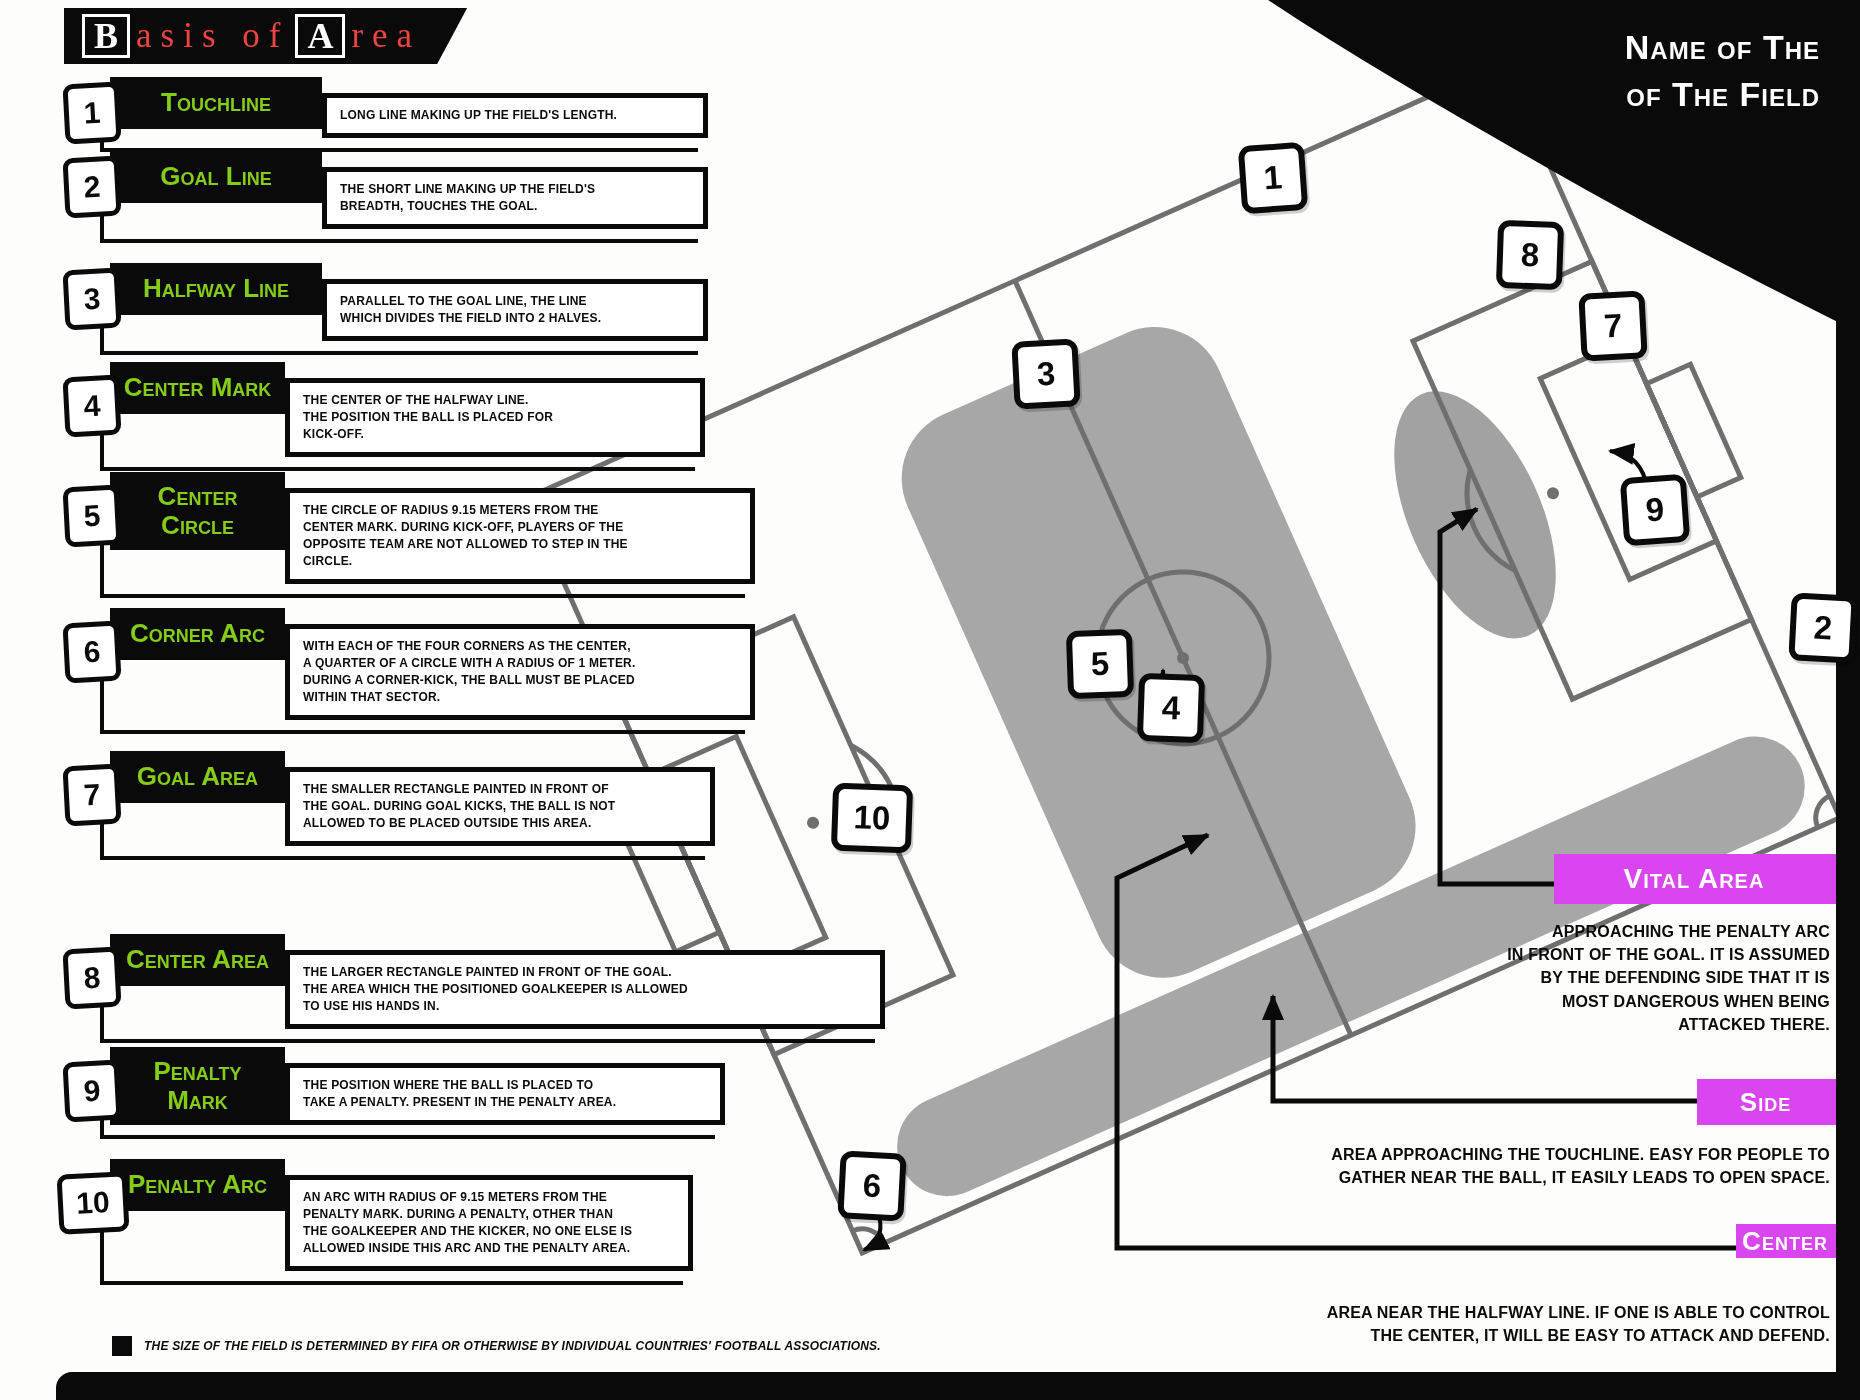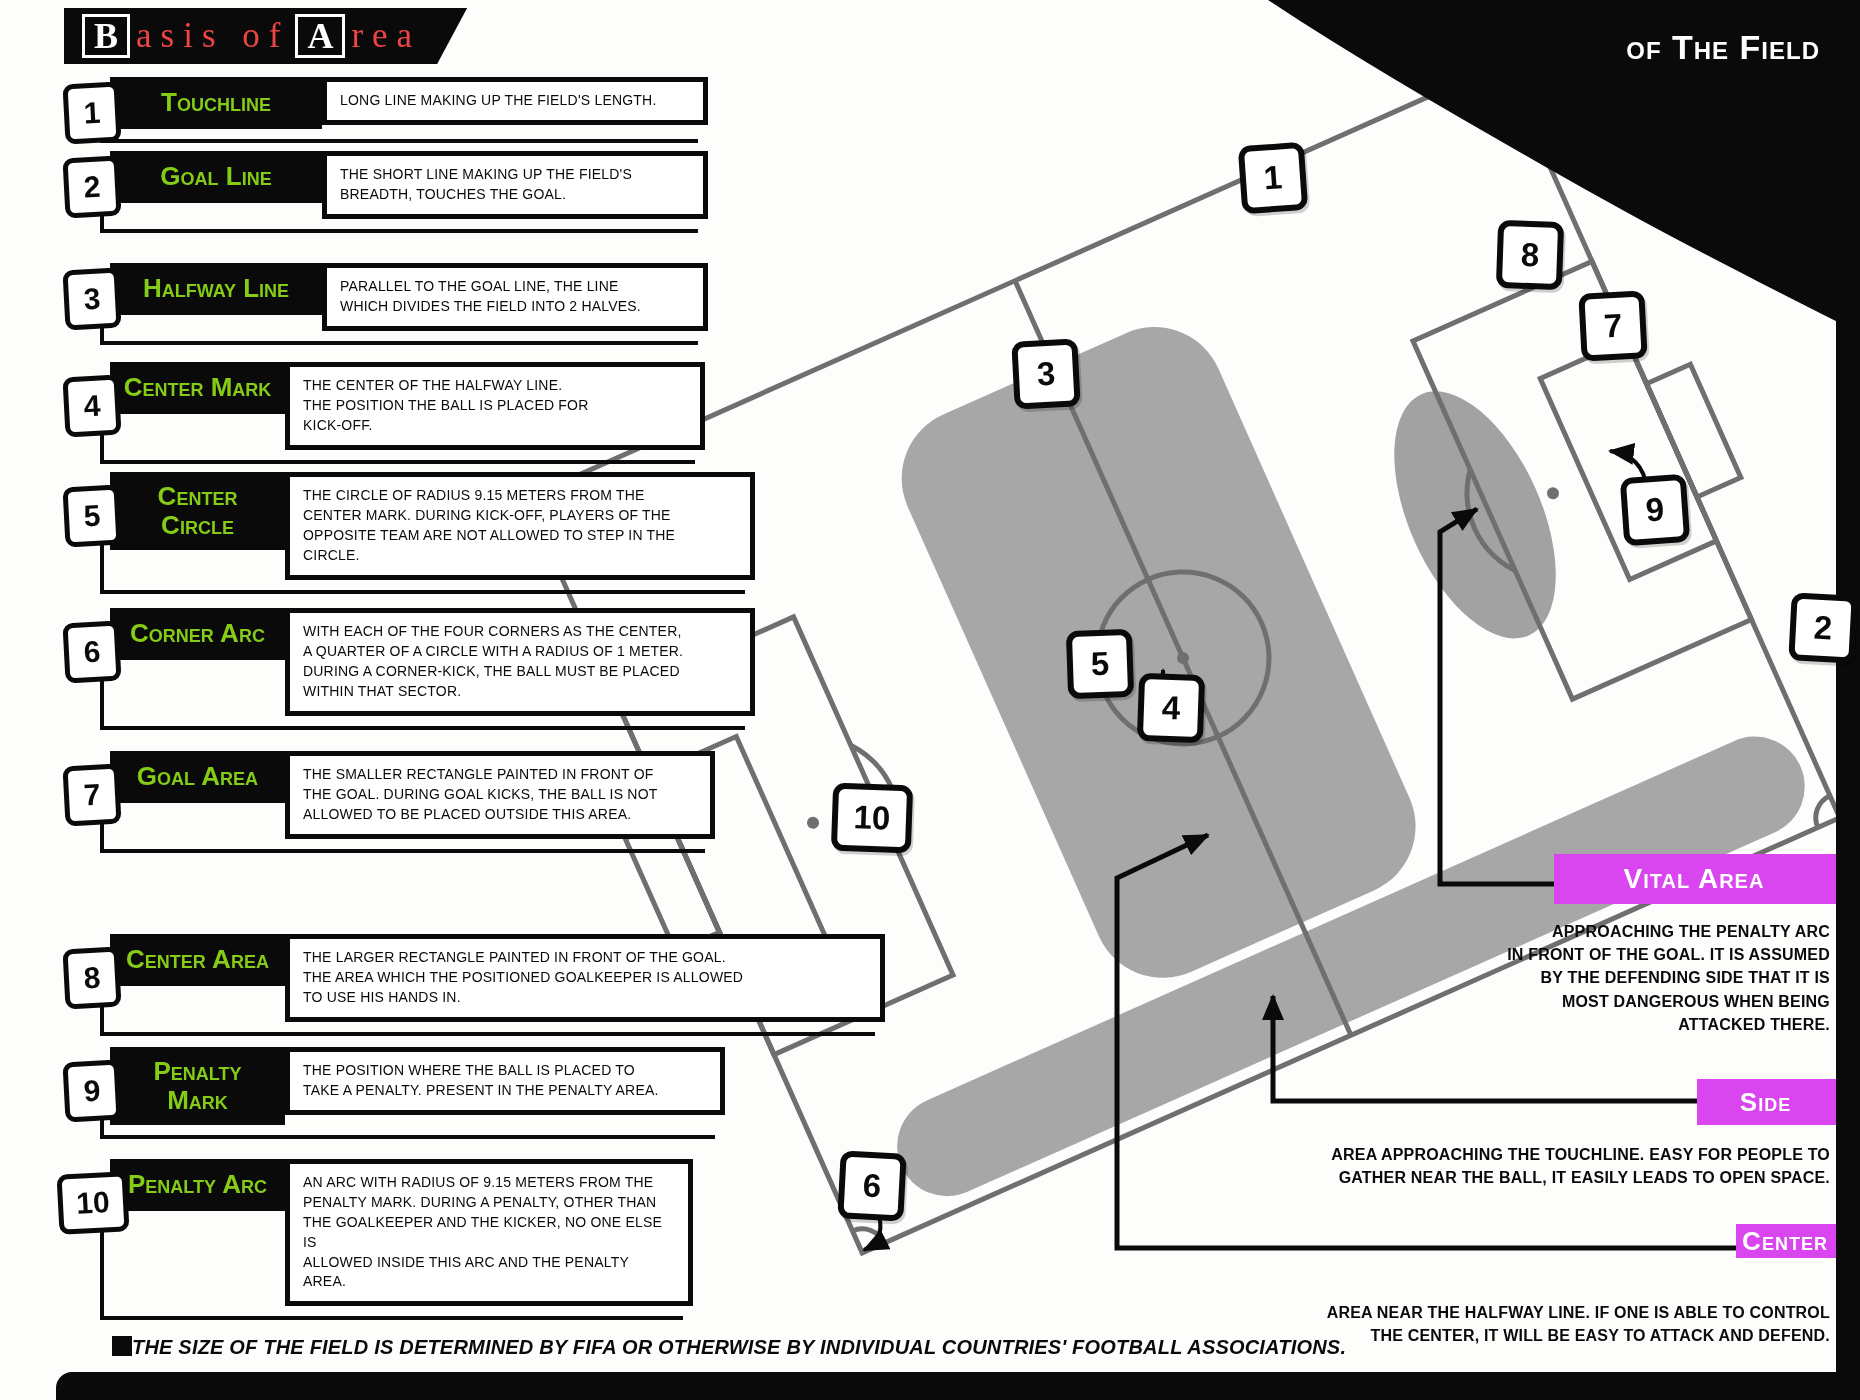--- a/index.html
+++ b/index.html
@@ -21,22 +21,22 @@
            font-variant:small-caps;font-weight:700;font-size:34px;line-height:1.38;letter-spacing:1px;}
 
   
   .def-row{position:absolute;left:64px;z-index:12;}
   .def-tail{position:absolute;left:36px;right:10px;top:26px;bottom:-14px;
             border-left:4px solid #0a0a0a;border-bottom:4px solid #0a0a0a;}
   .def-main{display:inline-flex;align-items:flex-start;margin-left:46px;position:relative;}
   .def-label{background:#0a0a0a;color:#84cc16;font-variant:small-caps;font-weight:700;font-size:26px;
              line-height:1.12;display:flex;align-items:center;justify-content:center;text-align:center;
              padding:10px 10px;box-sizing:border-box;flex:none;min-height:52px;}
-  .def-desc{background:#fff;border:5px solid #0a0a0a;padding:9px 13px;font-weight:400;font-size:14px;
-            line-height:1.42;box-sizing:border-box;white-space:pre-line;letter-spacing:0.2px;}
+  .def-desc{background:#fff;border:5px solid #0a0a0a;padding:9px 13px;font-weight:700;font-size:12px;
+            line-height:1.42;box-sizing:border-box;white-space:pre-line;letter-spacing:0.2px;margin-top:16px;}
   .def-badge{position:absolute;left:0;top:6px;width:46px;height:50px;background:#fff;border:5px solid #0a0a0a;
              border-radius:10px;display:flex;align-items:center;justify-content:center;font-size:30px;
              font-weight:800;z-index:3;transform:rotate(-3deg);box-sizing:content-box;}
   .def-row.tall .def-badge{top:14px;}
 
   
   .fbadge{position:absolute;width:54px;height:56px;background:#fff;border:6px solid #0a0a0a;border-radius:12px;
           display:flex;align-items:center;justify-content:center;font-size:33px;font-weight:800;z-index:20;
           box-shadow:2px 3px 0 rgba(0,0,0,0.18);}
 
@@ -45,22 +45,22 @@
               display:flex;align-items:center;justify-content:center;z-index:14;box-sizing:border-box;
               padding-right:26px;letter-spacing:1px;}
   .zone-desc{position:absolute;text-align:right;font-weight:700;font-size:16px;line-height:1.45;z-index:14;
              white-space:pre-line;letter-spacing:0.2px;}
 
   
   .strip-right{position:absolute;right:0;top:0;width:24px;height:1400px;background:#0a0a0a;z-index:15;}
   .strip-bottom{position:absolute;left:56px;right:0;bottom:0;height:28px;background:#0a0a0a;
                 border-top-left-radius:16px;z-index:15;}
 
-  .footnote{position:absolute;left:112px;top:1336px;display:flex;align-items:flex-start;z-index:12;
-            font-style:italic;font-weight:700;font-size:20px;letter-spacing:0.2px;}
+  .footnote{position:absolute;left:112px;top:1336px;display:flex;align-items:center;gap:12px;z-index:12;
+            font-style:italic;font-weight:700;font-size:12px;letter-spacing:0.2px;}
   .foot-square{width:20px;height:20px;background:#0a0a0a;flex:none;}
 
   .field-svg{position:absolute;left:0;top:0;z-index:5;}
 </style>
 </head>
 <body>
 
 <div class="page">
 
   <svg class="field-svg" width="1860" height="1400" viewBox="0 0 1860 1400">
@@ -124,20 +124,21 @@
   </svg>
 
   <div class="banner">
     <span class="cap-box">B</span>
     <span class="banner-word">asis of</span>
     <span class="cap-box">A</span>
     <span class="banner-word">rea</span>
   </div>
 
   <div class="corner-title">
+    <div>Name of The</div>
     <div>of The Field</div>
   </div>
 
   <div class="def-row" style="top:77px">
     <div class="def-tail"></div>
     <div class="def-badge">1</div>
     <div class="def-main">
       <div class="def-label" style="width:212px">Touchline</div>
       <div class="def-desc" style="width:386px">LONG LINE MAKING UP THE FIELD'S LENGTH.</div>
     </div>

